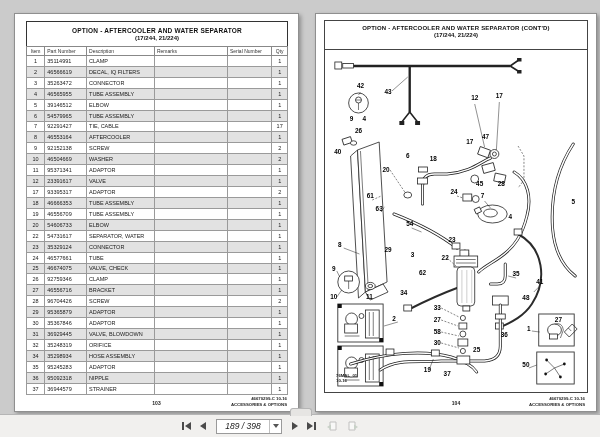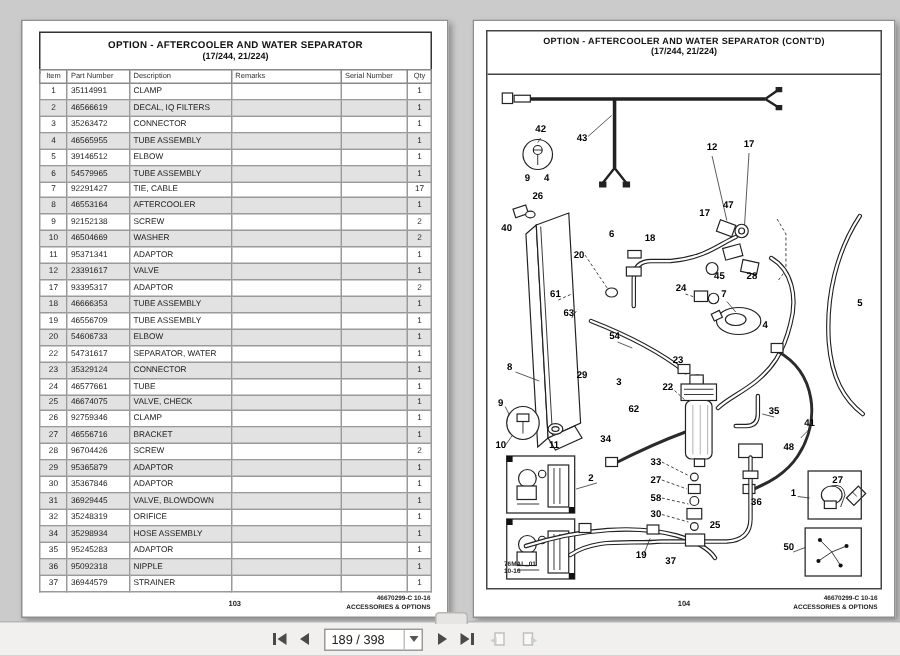--- a/index.html
+++ b/index.html
@@ -94,21 +94,21 @@
     background:transparent;border:none;padding:2px;display:flex;align-items:center;
     cursor:pointer;height:16px;
   }
   .tri-l{width:0;height:0;border-top:4px solid transparent;border-bottom:4px solid transparent;border-right:6px solid #4a4a4a;display:inline-block;}
   .tri-r{width:0;height:0;border-top:4px solid transparent;border-bottom:4px solid transparent;border-left:6px solid #4a4a4a;display:inline-block;}
   .bar{width:2px;height:8px;background:#4a4a4a;display:inline-block;margin:0 1px;}
   .pagebox{
     display:flex;align-items:center;background:#fff;border:1px solid #9a9a9a;
     height:13px;margin:0 3px;
   }
-  .pageval{font-size:8.5px;color:#222;padding:0 4px;min-width:44px;}
+  .pageval{font-size:8.5px;color:#222;padding:0 4px;min-width:44px;text-align:center;font-style:italic;}
   .combo-arrow{
     width:11px;height:13px;border-left:1px solid #c0c0c0;display:flex;align-items:center;justify-content:center;
   }
   .combo-arrow::after{
     content:"";width:0;height:0;border-left:3px solid transparent;border-right:3px solid transparent;
     border-top:4px solid #555;
   }
   .viewbtn{opacity:.55;}
   .viewbtn:first-of-type{margin-left:6px;}
 </style>

